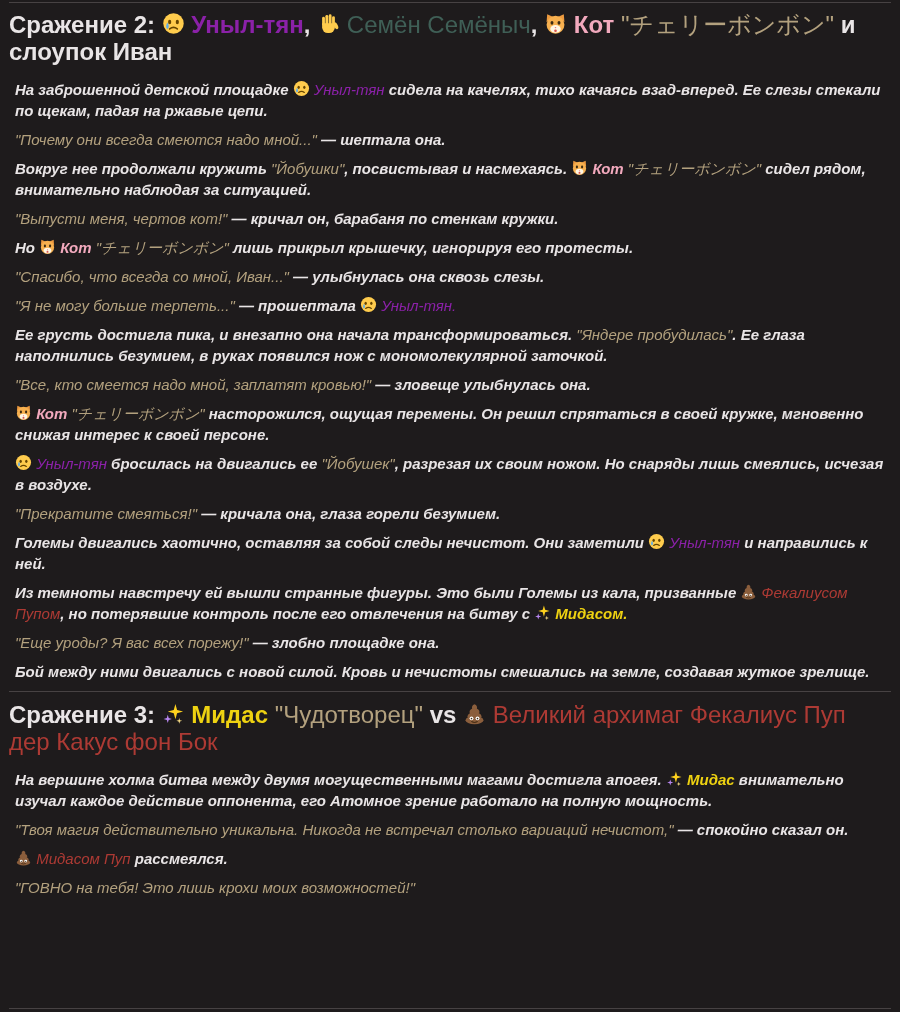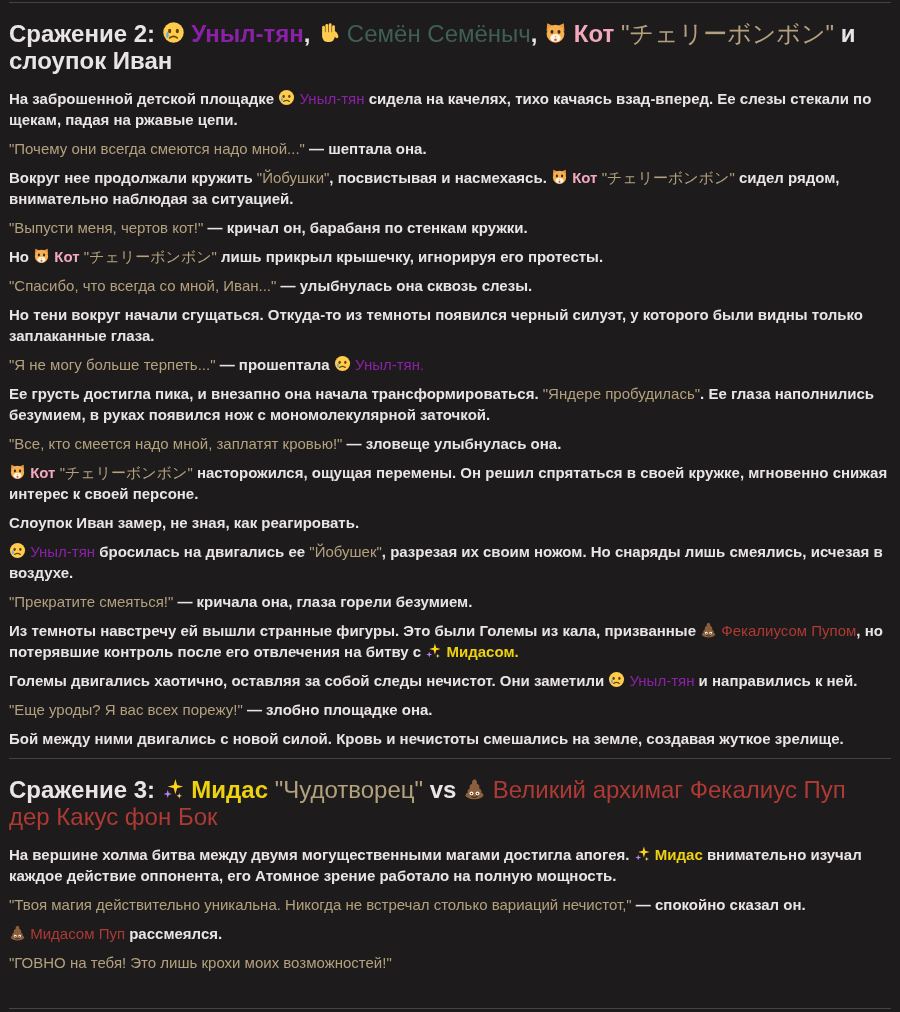--- a/index.html
+++ b/index.html
@@ -5,24 +5,24 @@
   html,body{margin:0;padding:0;}
   body{
     width:900px;height:1012px;box-sizing:border-box;
     padding:0 9px;overflow:hidden;position:relative;
     background:#1e1b1c;
     font-family:"Liberation Sans",sans-serif;
     font-size:15px;line-height:21px;
   }
   main.log{display:block;}
   h2{
-    font-size:24px;line-height:27px;margin:17px 0 14px;
+    font-size:24px;line-height:27px;margin:8px 0 14px;
     font-weight:700;color:var(--c-narration,#e9e5e6);
   }
-  p{margin:0 0 8px;}
+  p{margin:0 6px 8px;font-style:italic;}
   .seg-narration{color:var(--c-narration,#e9e5e6);font-weight:700;}
   .seg-quote{color:var(--c-quote,#b3a17e);font-weight:400;}
   .seg-unyl{color:var(--c-unyl,#8b21a8);font-weight:400;}
   h2 .seg-unyl{font-weight:700;}
   .seg-semyon{color:var(--c-semyon,#3f5f56);font-weight:400;}
   .seg-cat{color:var(--c-cat,#f2a9bd);font-weight:700;}
   .seg-fecalius{color:var(--c-fecalius,#ad3a34);font-weight:400;}
   .seg-midas{color:var(--c-midas,#eed211);font-weight:700;}
   .divider{border-top:1px solid var(--c-divider,#474243);margin:9px 0;height:0;}
   .divider.top{margin:2px 0 4px;}
@@ -81,71 +81,69 @@
       <path d="M4 16 L5 3.5 L14.5 8 Z" fill="#ED9A3F"></path>
       <path d="M32 16 L31 3.5 L21.5 8 Z" fill="#ED9A3F"></path>
       <circle cx="18" cy="20" r="14" fill="#F7B04F"></circle>
       <ellipse cx="12.5" cy="17" rx="2.3" ry="3.1" fill="#3b2a12"></ellipse>
       <ellipse cx="23.5" cy="17" rx="2.3" ry="3.1" fill="#3b2a12"></ellipse>
       <ellipse cx="18" cy="26.5" rx="8.2" ry="6" fill="#FFF6E3"></ellipse>
       <path d="M16.5 23.6 h3 l-1.5 2.2 z" fill="#E8747C"></path>
       <rect x="16" y="27.2" width="4" height="4.2" rx="1.8" fill="#D9534F"></rect>
     </svg><span class="seg-cat"> Кот</span><span class="seg-quote"> "チェリーボンボン"</span><span class="seg-narration"> лишь прикрыл крышечку, игнорируя его протесты.</span></p>
     <p><span class="seg-quote">"Спасибо, что всегда со мной, Иван..."</span><span class="seg-narration"> — улыбнулась она сквозь слезы.</span></p>
-    <p><span class="seg-narration">Но тени вокруг начали сгущаться. Откуда-то из темноты появился черный силуэт, у которого были видны только заплаканные глаза.</span></p>
     <p><span class="seg-quote">"Я не могу больше терпеть..."</span><span class="seg-narration"> — прошептала </span><svg class="icon" viewBox="0 0 36 36" aria-hidden="true">
       <circle cx="18" cy="18" r="16" fill="#FFCC4D"></circle>
       <ellipse cx="12" cy="15.5" rx="2.5" ry="3.5" fill="#664500"></ellipse>
       <ellipse cx="24" cy="15.5" rx="2.5" ry="3.5" fill="#664500"></ellipse>
       <path d="M12 26.5 Q18 21.5 24 26.5" stroke="#664500" stroke-width="2.4" fill="none" stroke-linecap="round"></path>
       <path d="M8.5 16.5 C11.2 20.8 11.2 25 8.5 26.6 C5.8 25 5.8 20.8 8.5 16.5 Z" fill="#5DADEC"></path>
     </svg><span class="seg-unyl"> Уныл-тян.</span></p>
     <p><span class="seg-narration">Ее грусть достигла пика, и внезапно она начала трансформироваться. </span><span class="seg-quote">"Яндере пробудилась"</span><span class="seg-narration">. Ее глаза наполнились безумием, в руках появился нож с мономолекулярной заточкой.</span></p>
     <p><span class="seg-quote">"Все, кто смеется надо мной, заплатят кровью!"</span><span class="seg-narration"> — зловеще улыбнулась она.</span></p>
     <p><svg class="icon" viewBox="0 0 36 36" aria-hidden="true">
       <path d="M4 16 L5 3.5 L14.5 8 Z" fill="#ED9A3F"></path>
       <path d="M32 16 L31 3.5 L21.5 8 Z" fill="#ED9A3F"></path>
       <circle cx="18" cy="20" r="14" fill="#F7B04F"></circle>
       <ellipse cx="12.5" cy="17" rx="2.3" ry="3.1" fill="#3b2a12"></ellipse>
       <ellipse cx="23.5" cy="17" rx="2.3" ry="3.1" fill="#3b2a12"></ellipse>
       <ellipse cx="18" cy="26.5" rx="8.2" ry="6" fill="#FFF6E3"></ellipse>
       <path d="M16.5 23.6 h3 l-1.5 2.2 z" fill="#E8747C"></path>
       <rect x="16" y="27.2" width="4" height="4.2" rx="1.8" fill="#D9534F"></rect>
     </svg><span class="seg-cat"> Кот</span><span class="seg-quote"> "チェリーボンボン"</span><span class="seg-narration"> насторожился, ощущая перемены. Он решил спрятаться в своей кружке, мгновенно снижая интерес к своей персоне.</span></p>
-    <p><span class="seg-narration">Слоупок Иван замер, не зная, как реагировать.</span></p>
     <p><svg class="icon" viewBox="0 0 36 36" aria-hidden="true">
       <circle cx="18" cy="18" r="16" fill="#FFCC4D"></circle>
       <ellipse cx="12" cy="15.5" rx="2.5" ry="3.5" fill="#664500"></ellipse>
       <ellipse cx="24" cy="15.5" rx="2.5" ry="3.5" fill="#664500"></ellipse>
       <path d="M12 26.5 Q18 21.5 24 26.5" stroke="#664500" stroke-width="2.4" fill="none" stroke-linecap="round"></path>
       <path d="M8.5 16.5 C11.2 20.8 11.2 25 8.5 26.6 C5.8 25 5.8 20.8 8.5 16.5 Z" fill="#5DADEC"></path>
     </svg><span class="seg-unyl"> Уныл-тян</span><span class="seg-narration"> бросилась на двигались ее </span><span class="seg-quote">"Йобушек"</span><span class="seg-narration">, разрезая их своим ножом. Но снаряды лишь смеялись, исчезая в воздухе.</span></p>
     <p><span class="seg-quote">"Прекратите смеяться!"</span><span class="seg-narration"> — кричала она, глаза горели безумием.</span></p>
+    <p><span class="seg-narration">Големы двигались хаотично, оставляя за собой следы нечистот. Они заметили </span><svg class="icon" viewBox="0 0 36 36" aria-hidden="true">
+      <circle cx="18" cy="18" r="16" fill="#FFCC4D"></circle>
+      <ellipse cx="12" cy="15.5" rx="2.5" ry="3.5" fill="#664500"></ellipse>
+      <ellipse cx="24" cy="15.5" rx="2.5" ry="3.5" fill="#664500"></ellipse>
+      <path d="M12 26.5 Q18 21.5 24 26.5" stroke="#664500" stroke-width="2.4" fill="none" stroke-linecap="round"></path>
+      <path d="M8.5 16.5 C11.2 20.8 11.2 25 8.5 26.6 C5.8 25 5.8 20.8 8.5 16.5 Z" fill="#5DADEC"></path>
+    </svg><span class="seg-unyl"> Уныл-тян</span><span class="seg-narration"> и направились к ней.</span></p>
     <p><span class="seg-narration">Из темноты навстречу ей вышли странные фигуры. Это были Големы из кала, призванные </span><svg class="icon" viewBox="0 0 36 36" aria-hidden="true">
       <path d="M18 3.5 q5.5 2 3.5 8.5 l-7 0 q-2 -6.5 3.5 -8.5 z" fill="#8B5E3C"></path>
       <ellipse cx="18" cy="15.5" rx="7.8" ry="5.6" fill="#8B5E3C"></ellipse>
       <ellipse cx="18" cy="22.5" rx="11" ry="6.2" fill="#8B5E3C"></ellipse>
       <ellipse cx="18" cy="28.5" rx="14" ry="6.3" fill="#8B5E3C"></ellipse>
       <circle cx="13.3" cy="25.5" r="3" fill="#ffffff"></circle>
       <circle cx="22.7" cy="25.5" r="3" fill="#ffffff"></circle>
       <circle cx="13.3" cy="26" r="1.3" fill="#3b2a12"></circle>
       <circle cx="22.7" cy="26" r="1.3" fill="#3b2a12"></circle>
       <path d="M13.5 30.6 q4.5 2.8 9 0" stroke="#4a2f15" stroke-width="1.6" fill="none" stroke-linecap="round"></path>
     </svg><span class="seg-fecalius"> Фекалиусом Пупом</span><span class="seg-narration">, но потерявшие контроль после его отвлечения на битву с </span><svg class="icon" viewBox="0 0 36 36" aria-hidden="true">
       <path d="M21 3 L23.6 12.4 L33 15 L23.6 17.6 L21 27 L18.4 17.6 L9 15 L18.4 12.4 Z" fill="#FFD21E"></path>
       <path d="M9 20 L10.5 25 L15.5 26.5 L10.5 28 L9 33 L7.5 28 L2.5 26.5 L7.5 25 Z" fill="#B886F0"></path>
       <path d="M27 25 L28 28.4 L31.5 29.5 L28 30.6 L27 34 L26 30.6 L22.5 29.5 L26 28.4 Z" fill="#FFE38A"></path>
     </svg><span class="seg-midas"> Мидасом.</span></p>
-    <p><span class="seg-narration">Големы двигались хаотично, оставляя за собой следы нечистот. Они заметили </span><svg class="icon" viewBox="0 0 36 36" aria-hidden="true">
-      <circle cx="18" cy="18" r="16" fill="#FFCC4D"></circle>
-      <ellipse cx="12" cy="15.5" rx="2.5" ry="3.5" fill="#664500"></ellipse>
-      <ellipse cx="24" cy="15.5" rx="2.5" ry="3.5" fill="#664500"></ellipse>
-      <path d="M12 26.5 Q18 21.5 24 26.5" stroke="#664500" stroke-width="2.4" fill="none" stroke-linecap="round"></path>
-      <path d="M8.5 16.5 C11.2 20.8 11.2 25 8.5 26.6 C5.8 25 5.8 20.8 8.5 16.5 Z" fill="#5DADEC"></path>
-    </svg><span class="seg-unyl"> Уныл-тян</span><span class="seg-narration"> и направились к ней.</span></p>
     <p><span class="seg-quote">"Еще уроды? Я вас всех порежу!"</span><span class="seg-narration"> — злобно площадке она.</span></p>
     <p><span class="seg-narration">Бой между ними двигались с новой силой. Кровь и нечистоты смешались на земле, создавая жуткое зрелище.</span></p>
     <div class="divider"></div>
     <h2><span class="seg-narration">Сражение 3: </span><svg class="icon" viewBox="0 0 36 36" aria-hidden="true">
       <path d="M21 3 L23.6 12.4 L33 15 L23.6 17.6 L21 27 L18.4 17.6 L9 15 L18.4 12.4 Z" fill="#FFD21E"></path>
       <path d="M9 20 L10.5 25 L15.5 26.5 L10.5 28 L9 33 L7.5 28 L2.5 26.5 L7.5 25 Z" fill="#B886F0"></path>
       <path d="M27 25 L28 28.4 L31.5 29.5 L28 30.6 L27 34 L26 30.6 L22.5 29.5 L26 28.4 Z" fill="#FFE38A"></path>
     </svg><span class="seg-midas"> Мидас</span><span class="seg-quote"> "Чудотворец"</span><span class="seg-narration"> vs </span><svg class="icon" viewBox="0 0 36 36" aria-hidden="true">
       <path d="M18 3.5 q5.5 2 3.5 8.5 l-7 0 q-2 -6.5 3.5 -8.5 z" fill="#8B5E3C"></path>
       <ellipse cx="18" cy="15.5" rx="7.8" ry="5.6" fill="#8B5E3C"></ellipse>

